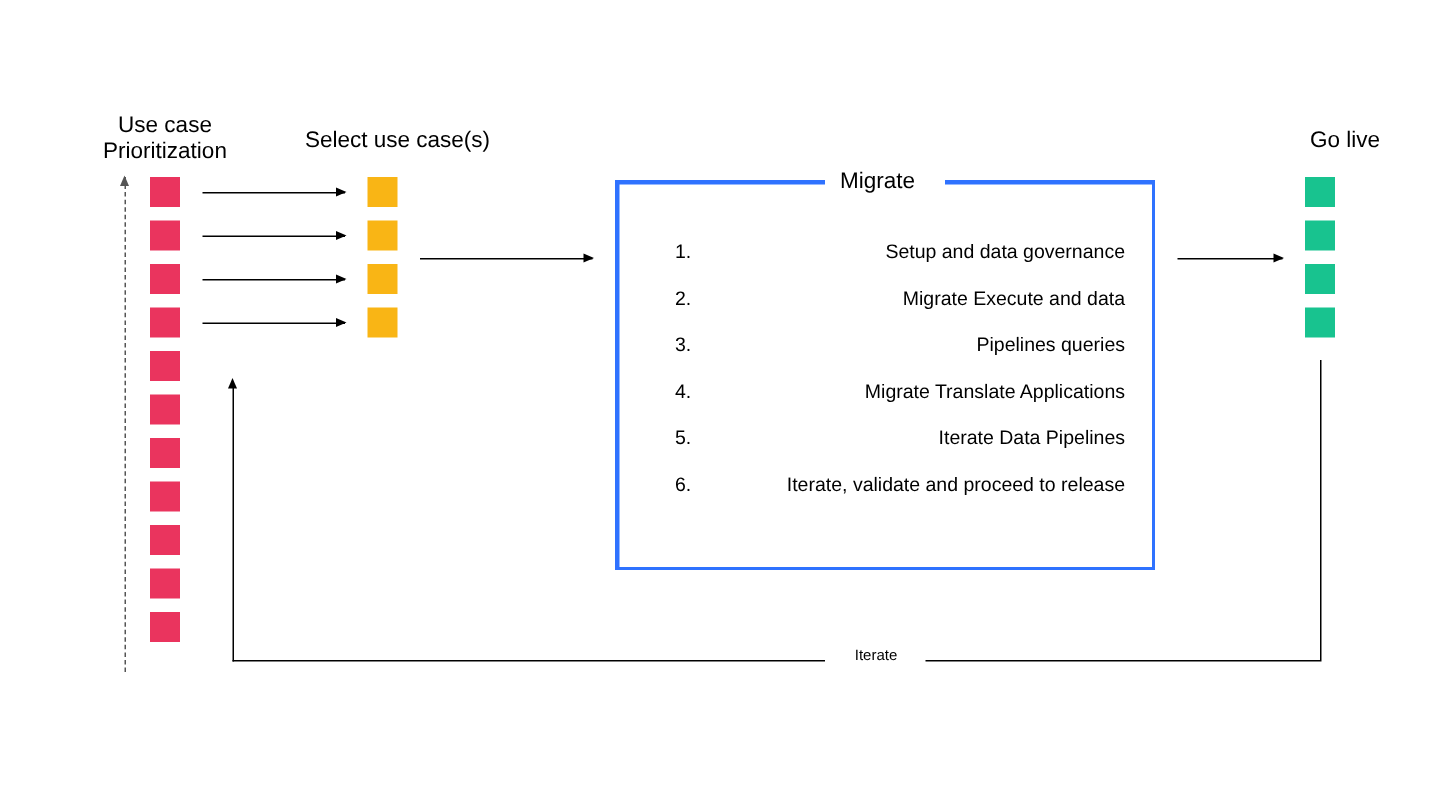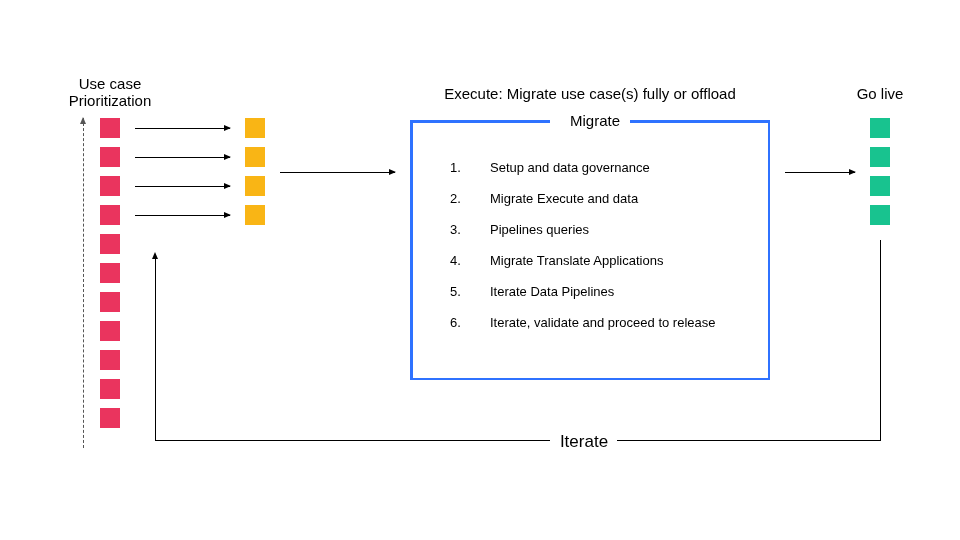--- a/index.html
+++ b/index.html
@@ -41,48 +41,49 @@
   .migrate-top-left, .migrate-top-right {
     position: absolute;
     height: 2.5px;
     background: #2f72ff;
     top: 0;
   }
   .migrate-label {
     position: absolute;
     font-size: 15px;
     color: #000;
-    text-align: right;
+    text-align: left;
     white-space: nowrap;
   }
   .steps {
     position: absolute;
     font-size: 13px;
     color: #000;
   }
   .steps ol {
     list-style: none;
     counter-reset: step;
+    text-align: right;
   }
   .steps li {
     counter-increment: step;
     margin-bottom: 16px;
     position: relative;
     padding-left: 40px;
   }
   .steps li::before {
     content: counter(step) ".";
     position: absolute;
     left: 0;
     width: 24px;
     text-align: left;
   }
   .iterate-label {
     position: absolute;
-    font-size: 17px;
+    font-size: 10px;
     text-align: center;
   }
   
   .arrow {
     position: absolute;
     background: #000;
     height: 1px;
   }
   .arrow::after {
     content: "";
@@ -121,22 +122,22 @@
 </style>
 </head>
 <body>
 
 <div class="stage">
 
   <div class="heading" style="left:50px; top:75px; width:120px;">
     <span>Use case</span><br>
     <span>Prioritization</span>
   </div>
-  <div class="heading" style="left:410px; top:85px; width:360px;">Execute: Migrate use case(s) fully or offload</div>
-  <div class="heading" style="left:840px; top:85px; width:80px;">Go live</div>
+  <div class="heading" style="left:185px; top:85px; width:160px;">Select use case(s)</div>
+  <div class="heading" style="left:840px; top:85px; width:80px;text-align:right;">Go live</div>
 
   <div class="dash-up" style="left:83px; top:118px; height:330px;"></div>
 
   <div class="col" id="col-red" style="left:100px; top:118px;">
       <div class="sq red"></div>
       <div class="sq red"></div>
       <div class="sq red"></div>
       <div class="sq red"></div>
       <div class="sq red"></div>
       <div class="sq red"></div>

